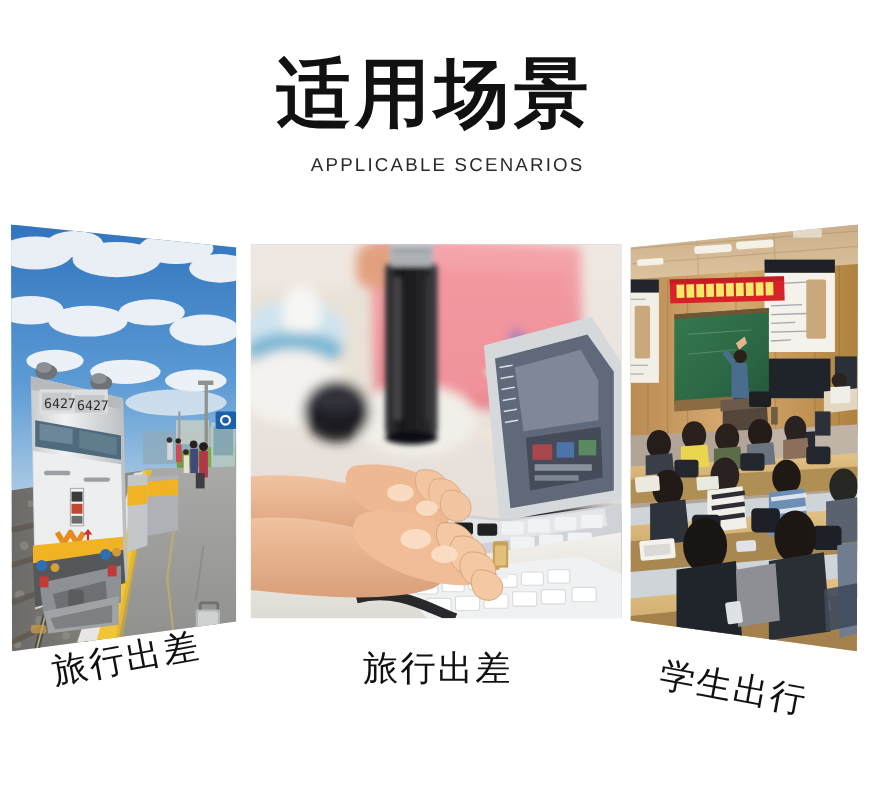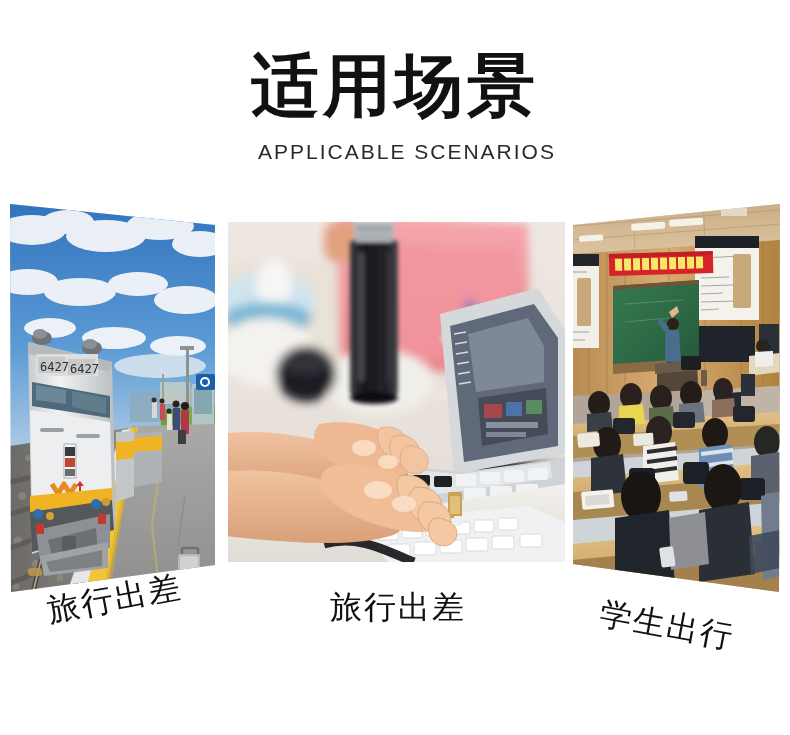--- a/index.html
+++ b/index.html
@@ -18,21 +18,21 @@
   #title {
     font-size: 68px;
     font-weight: bold;
     color: #111111;
     letter-spacing: 4px;
     line-height: 1;
     margin-top: 52px;
     font-family: "DejaVu Sans", "Liberation Sans", sans-serif;
   }
   #subtitle {
-    font-size: 21px;
+    font-size: 17px;
     color: #2a2a2a;
     letter-spacing: 2.0px;
     margin-top: 20px;
     font-family: "Liberation Sans", sans-serif;
     margin-left: 24px;
   }
 
   
   #panels { position: absolute; left: 0; top: 0; width: 790px; height: 735px; }
 

